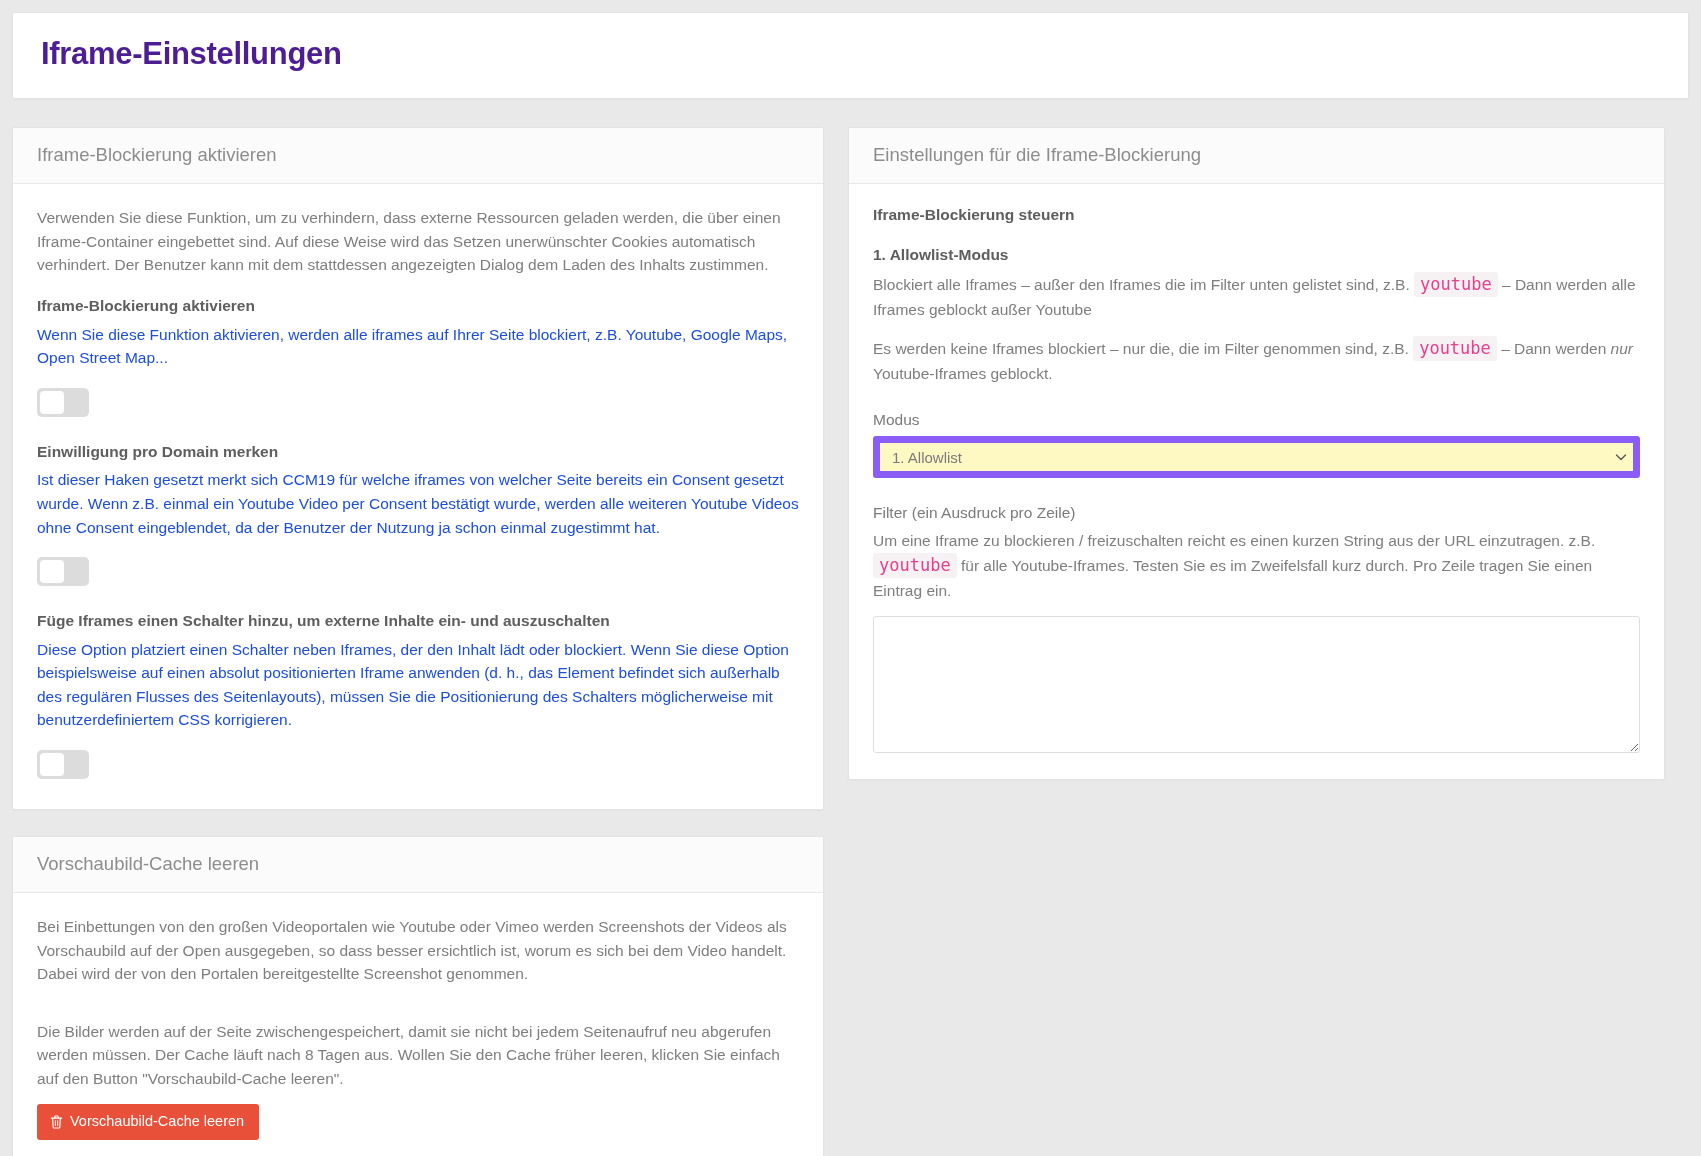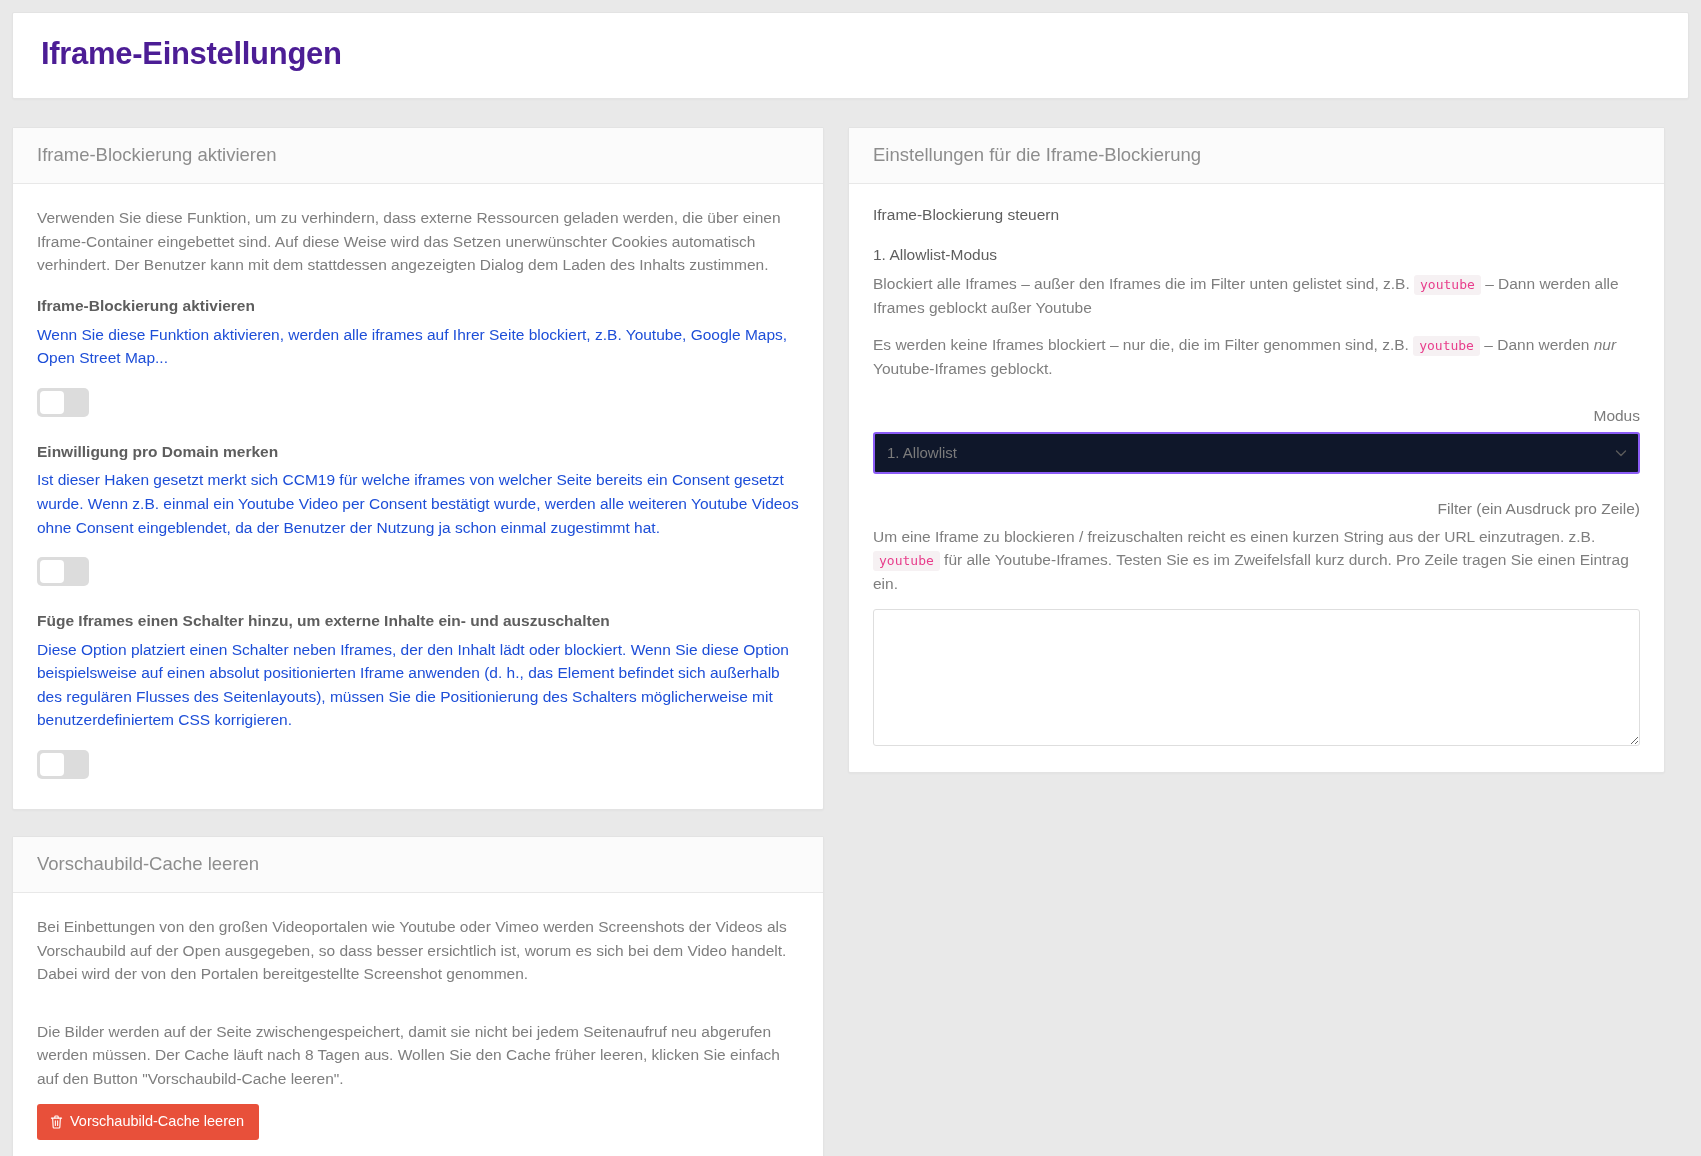--- a/index.html
+++ b/index.html
@@ -111,59 +111,58 @@
     top: 3px;
     left: 3px;
     width: 24px;
     height: 23px;
     background: #ffffff;
     border-radius: 4px;
   }
 
   
   .sub-head {
-    font-weight: 400;
+    font-weight: 700;
     color: #5e5e5e;
     font-size: 15.5px;
     margin: 0 0 8px 0;
   }
   .sub-head.spaced { margin-top: 22px; }
 
   code.inline-code {
     font-family: "DejaVu Sans Mono", "Liberation Mono", monospace;
-    font-size: 13px;
+    font-size: 17px;
     color: #e83e8c;
     background: #f6f1f3;
     padding: 2px 6px 3px 6px;
     border-radius: 3px;
     white-space: nowrap;
   }
   em { font-style: italic; margin-top: 24px; }
 
   label.form-label {
     display: block;
     font-size: 15.5px;
     color: #7b7b7b;
     margin: 26px 0 7px 0;
-    text-align: right;
   }
 
   .select-wrap {
     position: relative;
     width: 100%;
   }
   select.form-select {
     width: 100%;
     height: 42px;
     padding: 6px 34px 6px 12px;
     font-family: "Liberation Sans", "DejaVu Sans", sans-serif;
     font-size: 15px;
     color: #7b7b7b;
-    background: #0f172a;
-    border: 2px solid #8b5cf6;
+    background: #fef9c3;
+    border: 7px solid #8b5cf6;
     border-radius: 3px;
     appearance: none;
     -webkit-appearance: none;
     -moz-appearance: none;
     outline: none;
   }
   .select-chevron {
     position: absolute;
     right: 13px;
     top: 50%;

